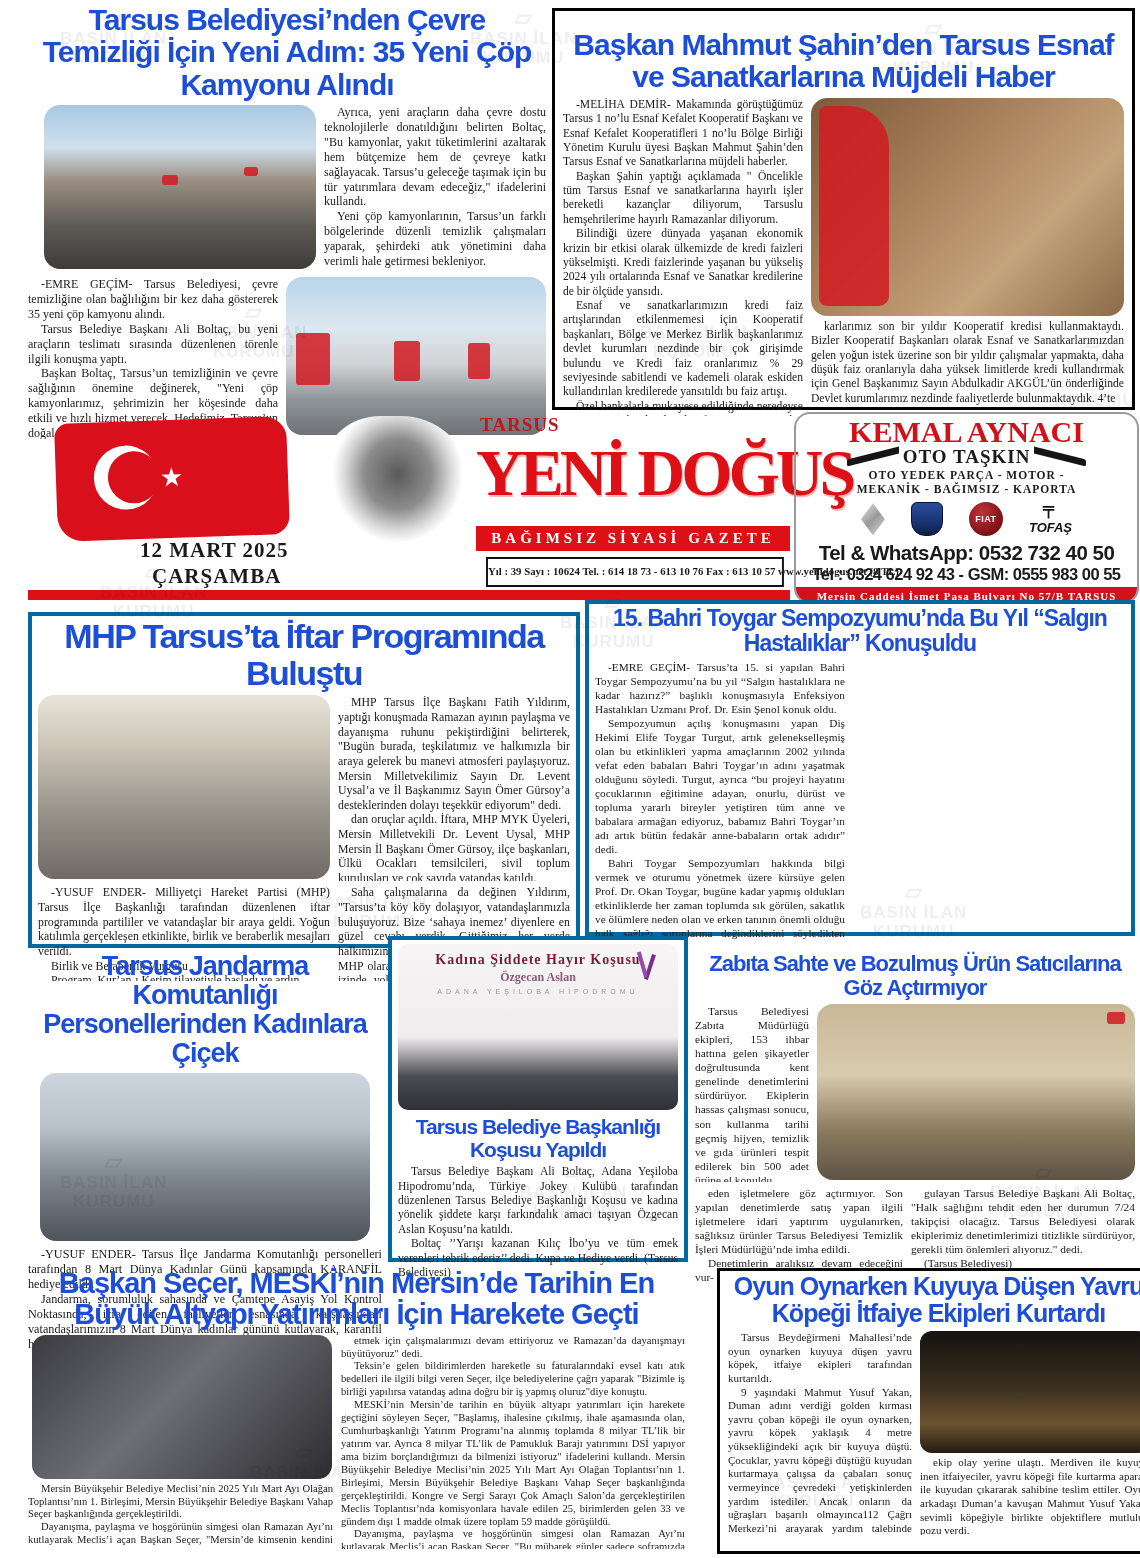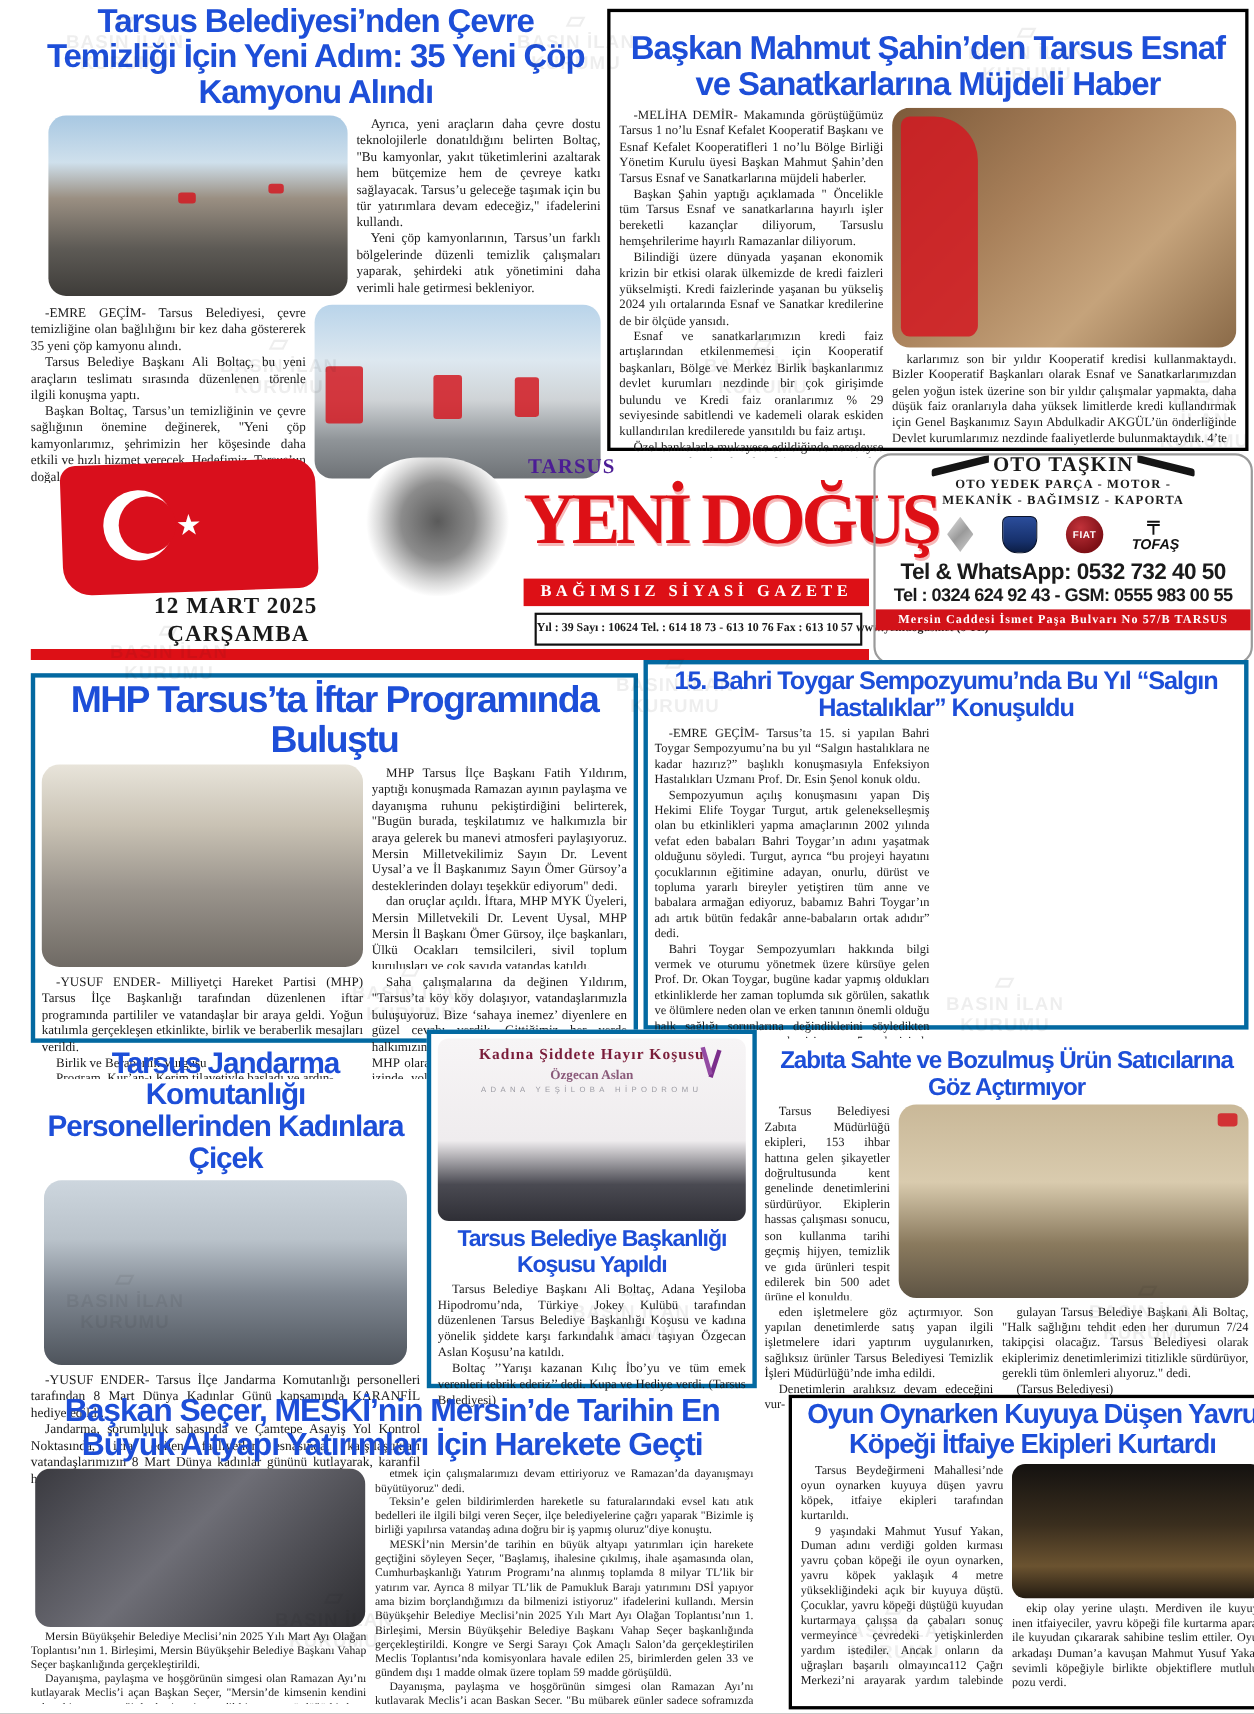--- a/index.html
+++ b/index.html
@@ -30,21 +30,21 @@
   
   #masthead{left:28px;top:412px;width:762px;height:188px;}
   .tr-flag{position:absolute;left:28px;top:8px;width:232px;height:118px;background:#d90f1c;
            border-radius:14px 22px 18px 26px;transform:rotate(-2deg);}
   .tr-flag .crescent{position:absolute;left:38px;top:24px;width:64px;height:64px;border-radius:50%;background:#fff;}
   .tr-flag .crescent::after{content:"";position:absolute;left:14px;top:6px;width:52px;height:52px;border-radius:50%;background:#d90f1c;}
   .tr-flag .star{position:absolute;left:104px;top:42px;color:#fff;font-size:26px;}
   .ataturk{position:absolute;left:296px;top:4px;width:142px;height:126px;
            background:radial-gradient(ellipse 52% 62% at 52% 46%,#5a5a5a 0%,#8c8c8c 45%,#d9d9d9 72%,#ffffff 88%);
            border-radius:40% 46% 44% 46%;}
-  .mh-region{position:absolute;left:452px;top:2px;color:#4c1d95;font-family:"Liberation Serif",serif;
+  .mh-region{position:absolute;left:452px;top:2px;color:#b91c1c;font-family:"Liberation Serif",serif;
              font-weight:bold;font-size:19px;letter-spacing:1px;}
   .mh-title{position:absolute;left:448px;top:16px;width:314px;color:#dd1016;font-family:"Liberation Serif",serif;
             font-weight:bold;font-size:66px;letter-spacing:-4px;line-height:1.35;white-space:nowrap;
             text-shadow:1px 2px 0 #f6b9b9;}
   .mh-banner{position:absolute;left:448px;top:114px;width:314px;height:25px;background:#dd1016;color:#fff;
              font-family:"Liberation Serif",serif;font-weight:bold;font-size:15px;letter-spacing:4px;
              text-align:center;line-height:25px;}
   .mh-info{position:absolute;left:458px;top:145px;width:300px;height:26px;border:2px solid #111;
            font-weight:bold;font-size:11px;text-align:center;line-height:24px;white-space:nowrap;
            transform:scaleX(.98);transform-origin:left;}
@@ -163,20 +163,21 @@
     <div class="mh-region">TARSUS</div>
     <div class="mh-title">YENİ DOĞUŞ</div>
     <div class="mh-banner">BAĞIMSIZ SİYASİ GAZETE</div>
     <div class="mh-info">Yıl : 39 Sayı : 10624 Tel. : 614 18 73 - 613 10 76 Fax : 613 10 57  www.yenidogus.net  (8 TL)</div>
     <div class="mh-date1">12 MART  2025</div>
     <div class="mh-date2">ÇARŞAMBA</div>
     <div class="mh-rule"></div>
   </header>
 
   <aside class="abs" id="ad">
+    <div class="ad-name">KEMAL AYNACI</div>
     <div class="ad-brandrow">
       <div class="ad-wing l"></div>
       <span class="ad-brand">OTO TAŞKIN</span>
       <div class="ad-wing r"></div>
     </div>
     <div class="ad-serv">OTO YEDEK PARÇA - MOTOR -</div>
     <div class="ad-serv">MEKANİK - BAĞIMSIZ - KAPORTA</div>
     <div class="ad-logos">
       <div class="logo-renault" title=""></div>
       <div class="logo-shield"></div>

